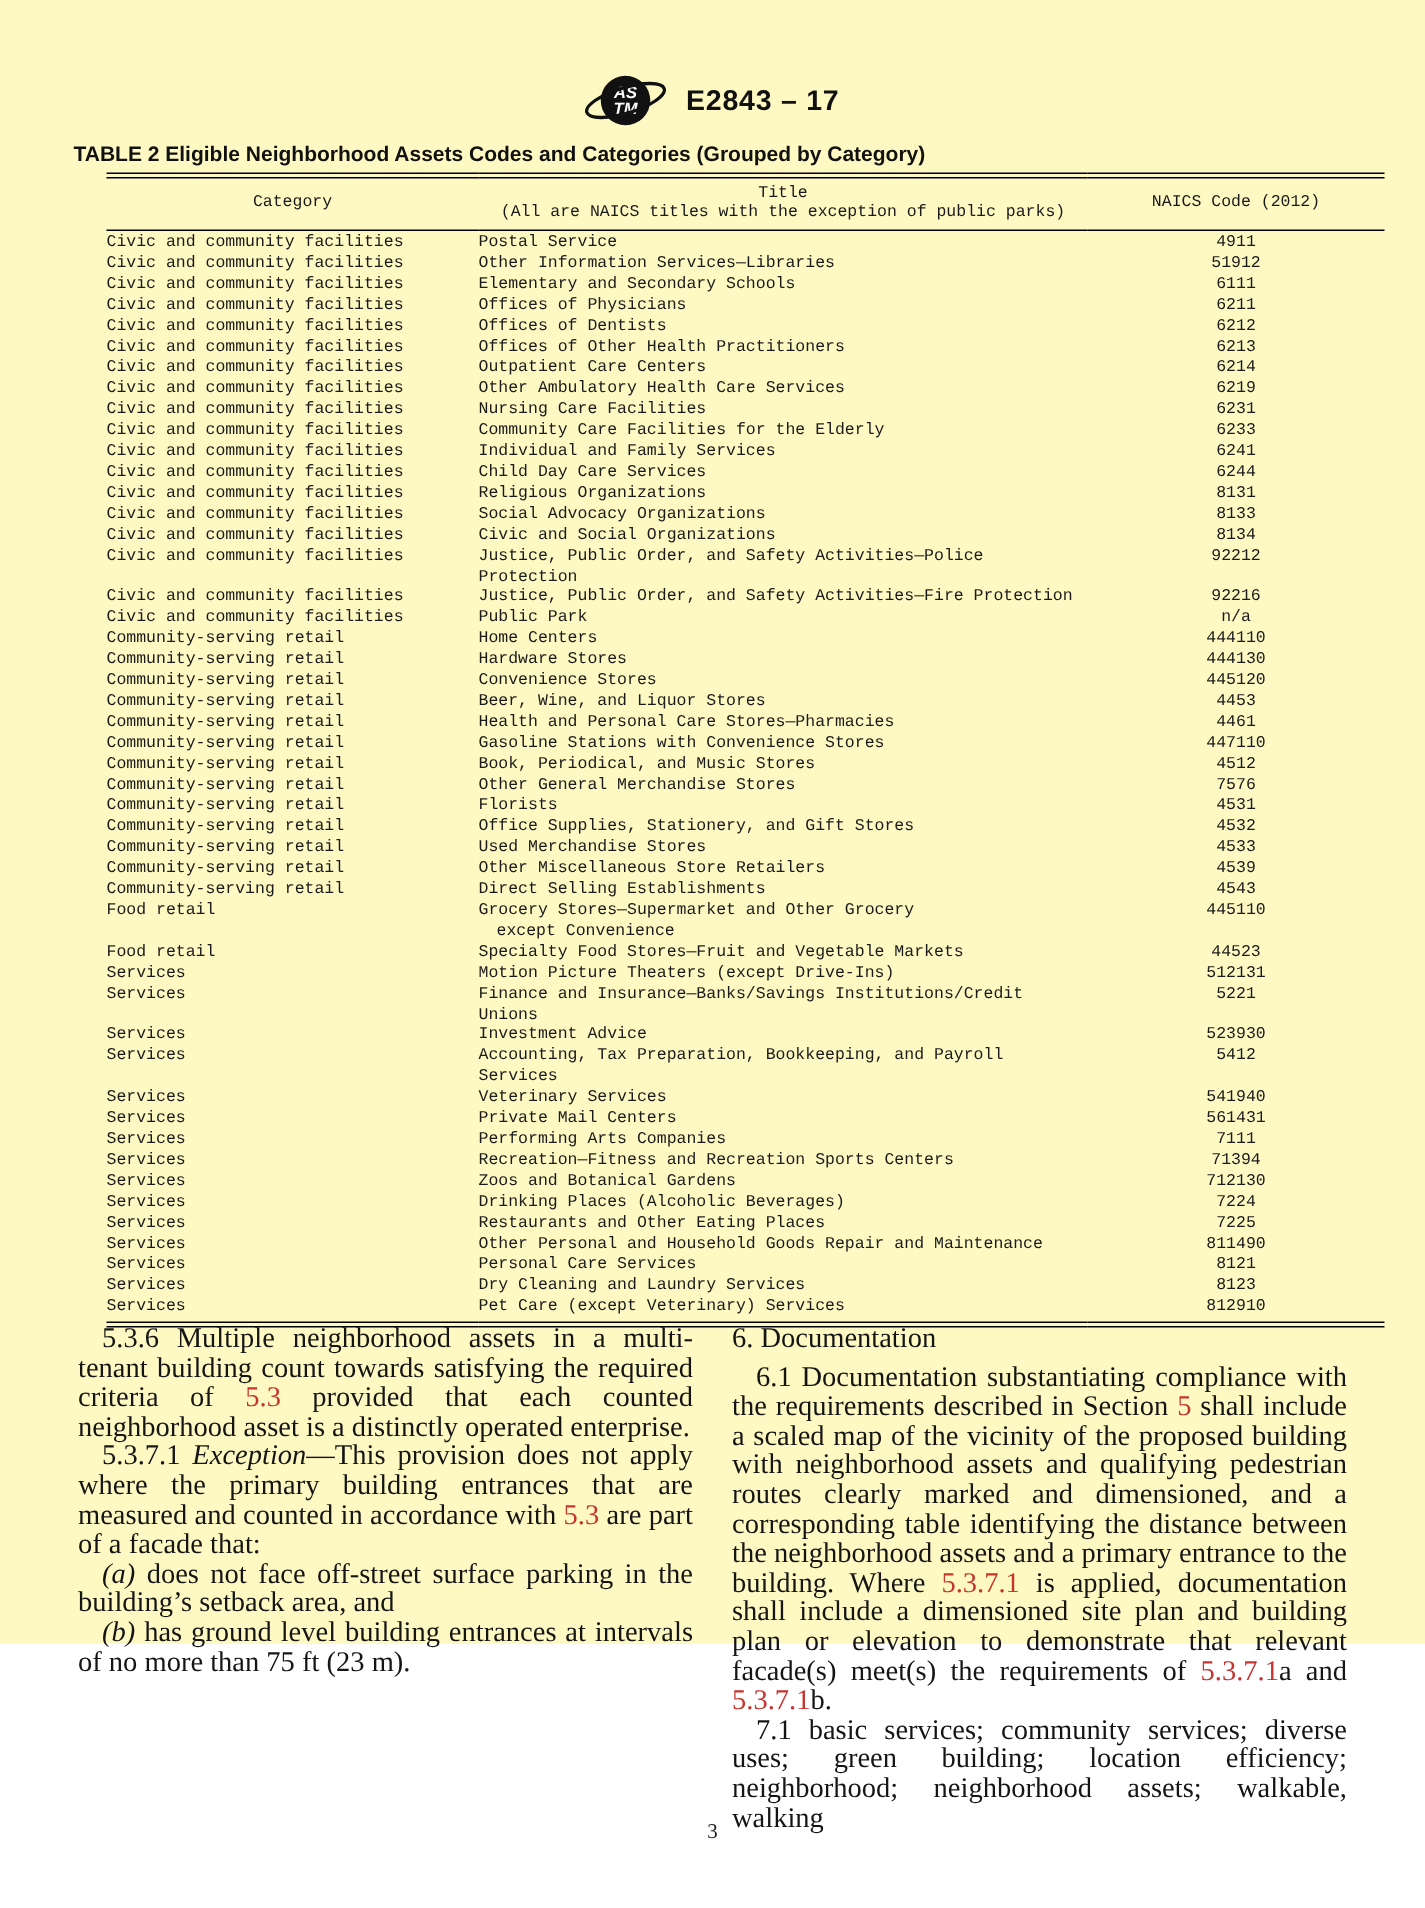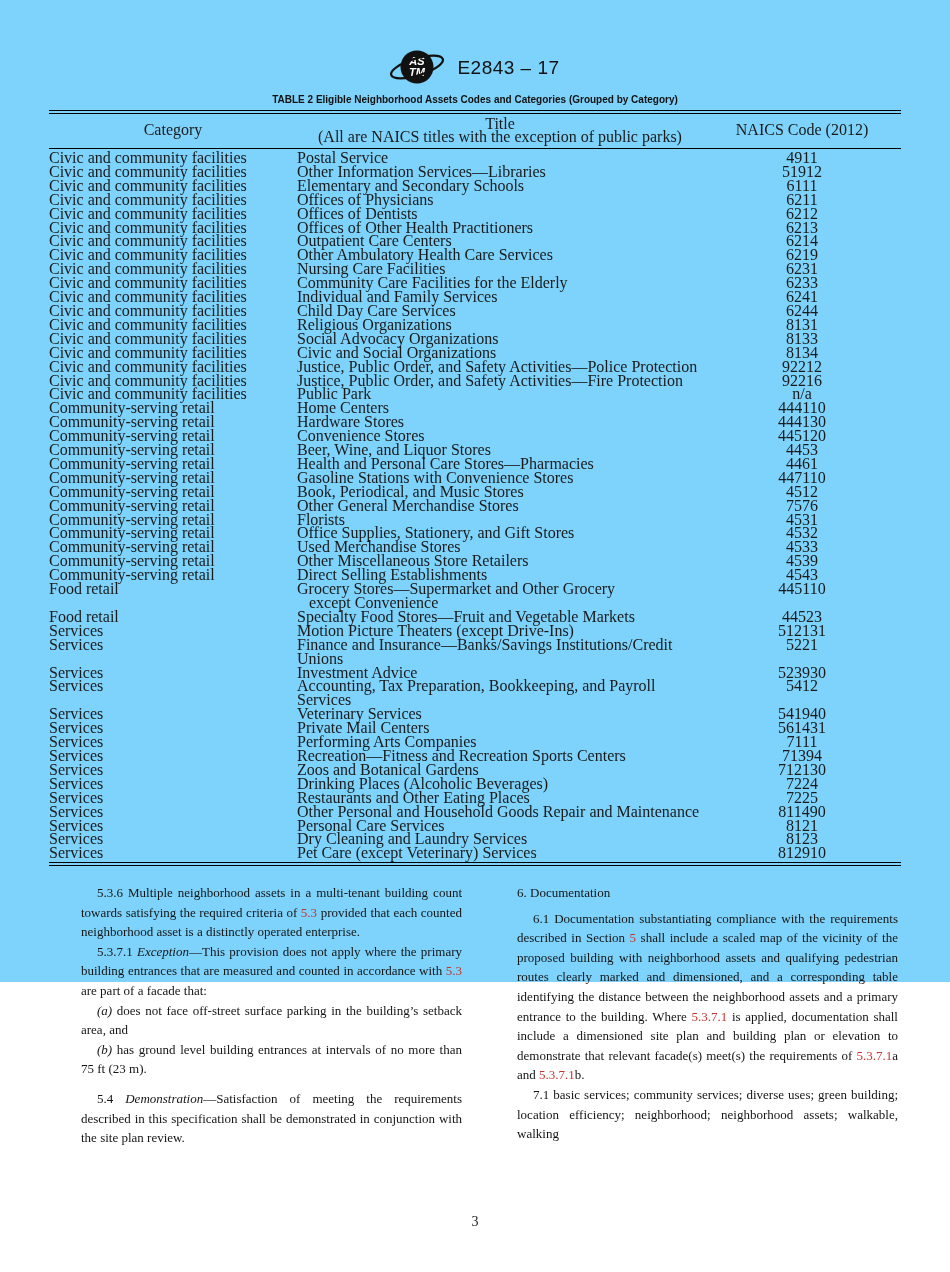--- a/index.html
+++ b/index.html
@@ -3,64 +3,64 @@
 <meta charset="utf-8">
 <style>
   html, body {
     margin: 0; padding: 0;
     width: 950px; height: 1272px;
     background: #ffffff;
     overflow: hidden;
     font-family: "Liberation Serif", serif;
     color: #1a1a1a;
   }
-  .page { position: relative; width: 950px; height: 982px; background: #7dd3fc; }
+  .page { position: relative; width: 950px; height: 1096px; background: #fef9c3; }
 
   
   .page-header {
     position: absolute; top: 44px; left: 0; right: 0;
     display: flex; justify-content: center; align-items: center; gap: 9px;
   }
   .logo { width: 58px; height: 47px; display: block; }
   .designation {
     font-family: "Liberation Sans", sans-serif;
-    font-weight: normal; font-size: 19px; letter-spacing: 0.5px; color: #111;
+    font-weight: bold; font-size: 19px; letter-spacing: 0.5px; color: #111;
   }
 
   
   .table-wrap { position: absolute; top: 94px; left: 49px; width: 852px; }
   .table-title {
-    text-align: center; font-family: "Liberation Sans", sans-serif;
-    font-weight: bold; font-size: 10px; margin: 0 0 5px 0; color: #111;
+    text-align: left; font-family: "Liberation Sans", sans-serif;
+    font-weight: bold; font-size: 14px; margin: 0 0 5px 0; color: #111;
   }
   table.assets {
     width: 100%; border-collapse: collapse;
-    font-family: Liberation Serif, serif; font-size: 16px; color: #1a1a1a;
-    border-top: 4px double #000; border-bottom: 4px double #000;
+    font-family: Liberation Mono, monospace; font-size: 11px; color: #1a1a1a;
+    border-top: 4px double #000; border-bottom: 4px double #000; margin-left: 22px;
   }
   table.assets thead th {
     font-weight: normal; text-align: center; vertical-align: middle;
     border-bottom: 1px solid #000; padding: 4px 0 5px 0; line-height: 12.5px;
   }
   table.assets tbody td { padding: 0; line-height: 13.9px; vertical-align: top; }
   td.cat  { padding-left: 35px; }
   td.ttl  { padding-left: 8px; }
   td.code { text-align: center; }
   .ttl2   { padding-left: 12px; }
   tbody tr:first-child td { padding-top: 2px; }
   tbody tr:last-child td  { padding-bottom: 2px; }
 
   
   .body-cols {
     position: absolute; top: 883px; left: 52px; width: 846px;
     display: flex; gap: 26px;
   }
   .col {
-    width: 410px; font-size: 13px; line-height: 19.6px;
-    text-align: justify; color: #151515; margin-left: 29px;
+    width: 410px; font-size: 19px; line-height: 19.6px;
+    text-align: justify; color: #151515;
   }
   .col p { margin: 0; text-indent: 16px; }
   .col p.heading {
     font-weight: normal; text-indent: 0; text-align: left;
     margin-top: 12px; margin-bottom: 6px;
   }
   .col > p:first-child { margin-top: 0; }
   .col p.spaced { margin-top: 10px; }
   .it  { font-style: italic; }
   .ref { color: #c5342f; }
@@ -449,21 +449,20 @@
         </tbody>
     </table>
   </div>
 
   <div class="body-cols">
     <div class="col">
         <p class=""><span>5.3.6  Multiple neighborhood assets in a multi-tenant building count towards satisfying the required criteria of </span><span class="ref">5.3</span><span> provided that each counted neighborhood asset is a distinctly operated enterprise.</span></p>
         <p class=""><span>5.3.7.1  </span><span class="it">Exception</span><span>—This provision does not apply where the primary building entrances that are measured and counted in accordance with </span><span class="ref">5.3</span><span> are part of a facade that:</span></p>
         <p class=""><span class="it">(a)</span><span> does not face off-street surface parking in the building’s setback area, and</span></p>
         <p class=""><span class="it">(b)</span><span> has ground level building entrances at intervals of no more than 75 ft (23 m).</span></p>
-        <p class=" spaced"><span>5.4  </span><span class="it">Demonstration</span><span>—Satisfaction of meeting the requirements described in this specification shall be demonstrated in conjunction with the site plan review.</span></p>
       </div>
     <div class="col">
         <p class="heading"><span>6.  Documentation</span></p>
         <p class=""><span>6.1  Documentation substantiating compliance with the requirements described in Section </span><span class="ref">5</span><span> shall include a scaled map of the vicinity of the proposed building with neighborhood assets and qualifying pedestrian routes clearly marked and dimensioned, and a corresponding table identifying the distance between the neighborhood assets and a primary entrance to the building. Where </span><span class="ref">5.3.7.1</span><span> is applied, documentation shall include a dimensioned site plan and building plan or elevation to demonstrate that relevant facade(s) meet(s) the requirements of </span><span class="ref">5.3.7.1</span><span>a and </span><span class="ref">5.3.7.1</span><span>b.</span></p>
         <p class=""><span>7.1  basic services; community services; diverse uses; green building; location efficiency; neighborhood; neighborhood assets; walkable, walking</span></p>
       </div>
   </div>
 
   <div class="page-num">3</div>
 

